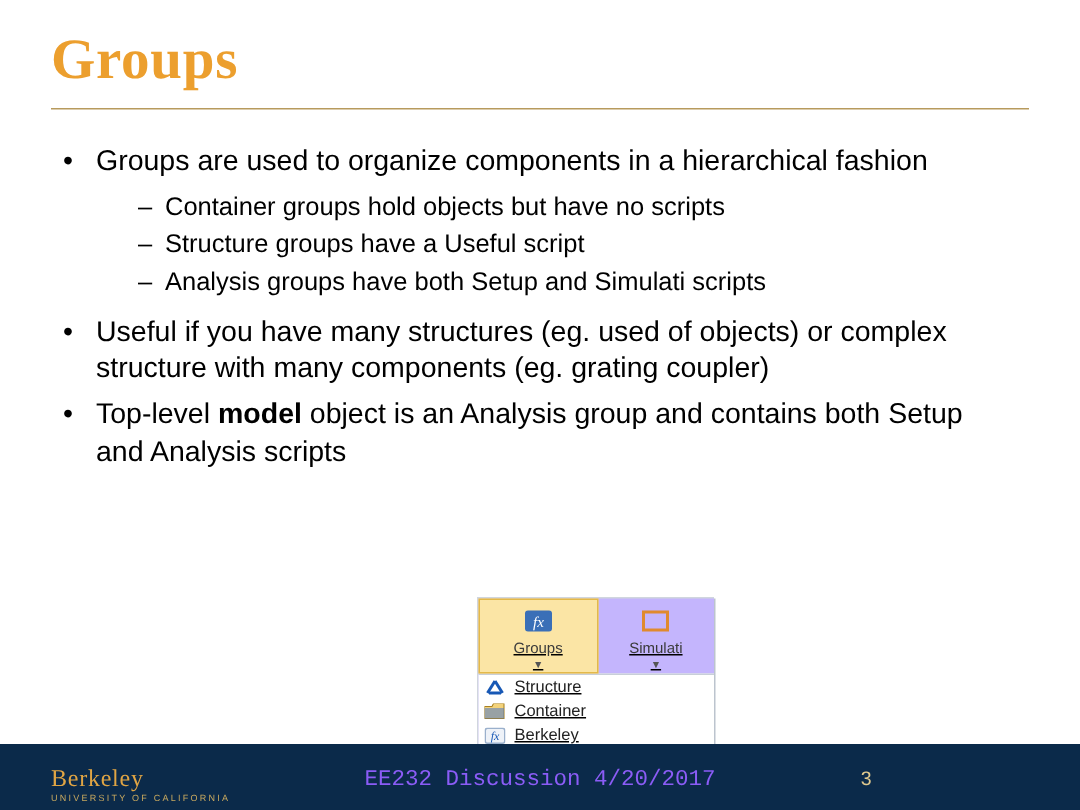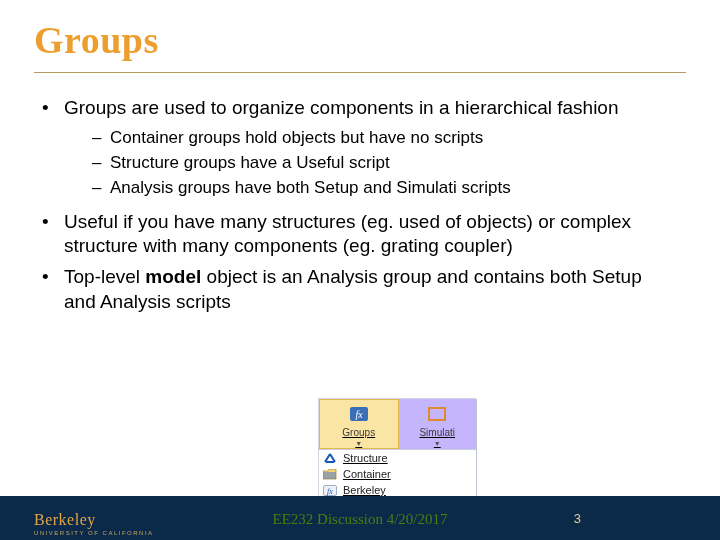--- a/index.html
+++ b/index.html
@@ -105,23 +105,23 @@
     font-size: 6px;
     letter-spacing: 1.5px;
     margin-top: 2px;
   }
   .footer-text {
     position: absolute;
     bottom: 12px;
     left: 0;
     width: 720px;
     text-align: center;
-    color: #4d7c0f;
+    color: #8b5cf6;
     font-size: 15px;
-    font-family: Liberation Serif, serif;
+    font-family: Liberation Mono, monospace;
   }
   .page-num {
     position: absolute;
     right: 20px;
     bottom: 14px;
     color: #e0c98e;
     font-size: 13px;
   }
 
   

